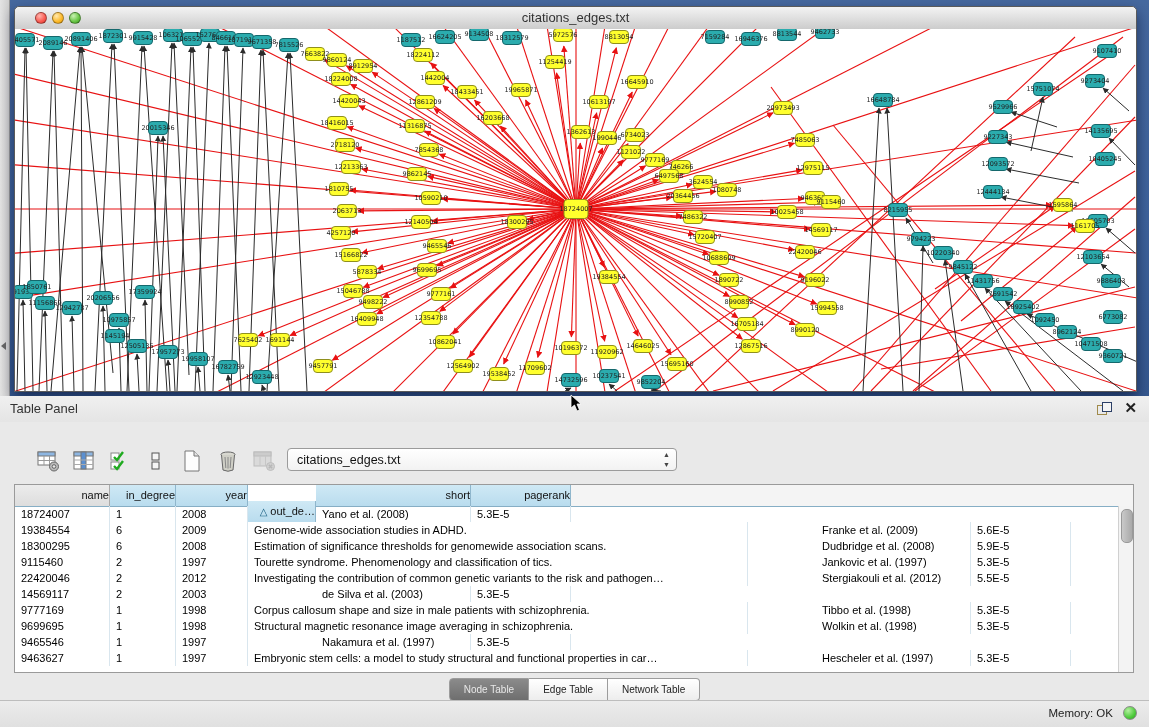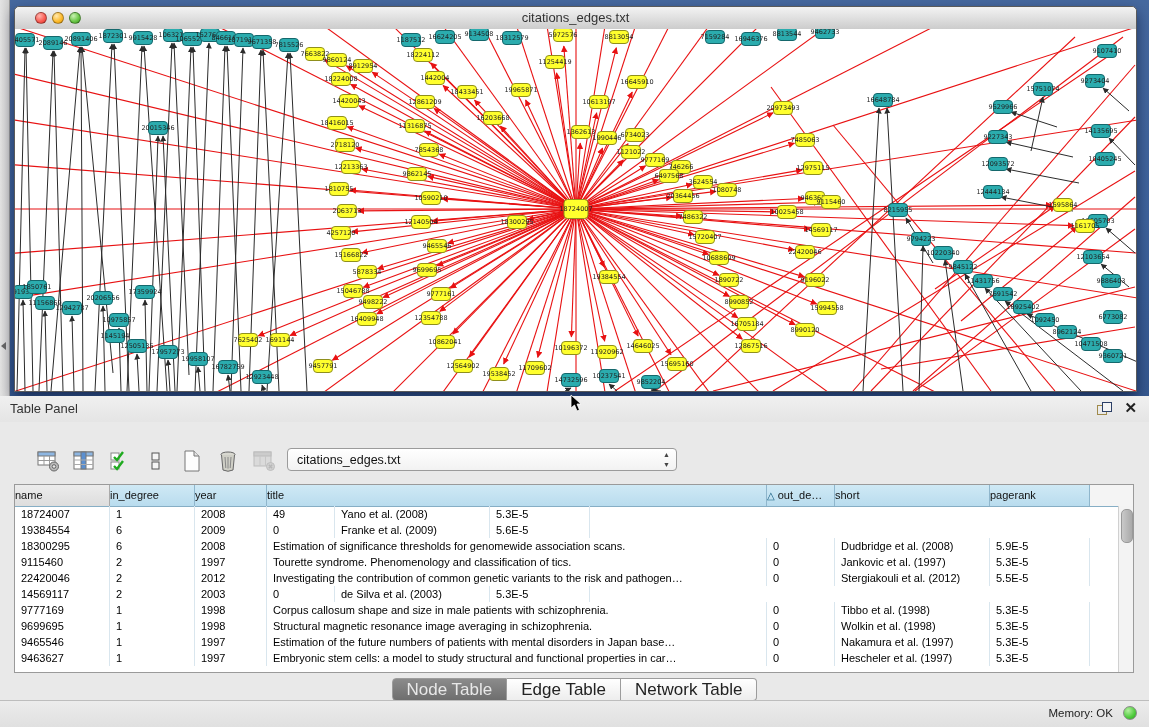--- a/index.html
+++ b/index.html
@@ -45,36 +45,36 @@
   .tb-icon{width:24px;height:24px;display:flex;align-items:center;justify-content:center;}
   #fx{font-family:"Liberation Serif",serif;font-style:italic;font-weight:bold;font-size:15px;color:#111;}
   #combo{position:absolute;left:287px;top:26px;width:390px;height:23px;background:linear-gradient(180deg,#ffffff,#f2f2f2);
          border:1px solid #9b9b9b;border-radius:4px;box-sizing:border-box;font-size:12.5px;color:#111;
          display:flex;align-items:center;padding-left:9px;}
   #combo-arrows{position:absolute;right:6px;top:1px;font-size:7px;color:#444;line-height:10px;text-align:center;}
 
   #table-frame{position:absolute;left:14px;top:62px;width:1120px;height:189px;background:#fff;
                border:1px solid #9a9a9a;box-sizing:border-box;overflow:hidden;}
   #thead{display:flex;height:21px;border-bottom:1px solid #86aec5;}
-  .th{box-sizing:border-box;height:21px;line-height:20px;text-align:left;font-size:11px;color:#111;
+  .th{box-sizing:border-box;height:21px;line-height:20px;text-align:right;font-size:11px;color:#111;
       background:linear-gradient(180deg,#cfe9f5,#b9dcee);border-right:1px solid #8fb6cc;}
   .th.gray{background:linear-gradient(180deg,#ececec,#dddddd);border-right:1px solid #aaa;}
   .th .sort{color:#135a7e;margin-right:3px;font-size:10px;}
   #thead .spacer{flex:1;background:#f4f4f4;border-right:none;}
-  .c0{width:95px;}.c1{width:85px;}.c2{width:72px;}.c3{width:500px;}.c4{width:68px;}.c5{width:155px;}.c6{width:100px;}
+  .c0{width:95px;}.c1{width:66px;}.c2{width:72px;}.c3{width:500px;}.c4{width:68px;margin-top:16px;}.c5{width:155px;}.c6{width:100px;}
   #tbody{position:absolute;left:0;top:21px;right:14px;bottom:0;overflow:hidden;}
   .tr{display:flex;height:16px;line-height:16px;}
   .td{box-sizing:border-box;font-size:11px;color:#000;padding-left:6px;white-space:nowrap;overflow:hidden;
       border-right:1px solid #d9e6ee;}
   #vscroll{position:absolute;right:0;top:21px;width:14px;bottom:0;background:#f3f3f3;border-left:1px solid #d0d0d0;}
   #vthumb{position:absolute;left:1.5px;top:3px;width:10px;height:32px;border-radius:5px;
           background:linear-gradient(90deg,#c9c9c9,#a9a9a9);border:1px solid #999;}
 
   #tabs{position:absolute;left:0;right:0;top:256px;display:flex;justify-content:center;}
-  .seg{height:21px;line-height:21px;font-size:17px;padding:0 14px;border:1px solid #9c9c9c;border-left:none;
+  .seg{height:21px;line-height:21px;font-size:10px;padding:0 14px;border:1px solid #9c9c9c;border-left:none;
        background:linear-gradient(180deg,#ffffff,#ededed);color:#222;}
   .seg:first-child{border-left:1px solid #9c9c9c;border-radius:4px 0 0 4px;}
   .seg:last-child{border-radius:0 4px 4px 0;}
   .seg.sel{background:linear-gradient(180deg,#8b8b8b,#6e6e6e);color:#e8e8e8;}
 
   #statusbar{position:absolute;left:0;top:700px;width:1149px;height:27px;background:linear-gradient(180deg,#ececec,#e0e0e0);
              border-top:1px solid #bdbdbd;box-sizing:border-box;}
   #mem-label{position:absolute;right:36px;top:6px;font-size:11.5px;color:#222;}
   #mem-led{position:absolute;right:12px;top:5px;width:14px;height:14px;border-radius:50%;
            background:radial-gradient(circle at 35% 30%,#b4f0a0,#4ecb3c 60%,#2f9e22);border:1px solid #8a8a8a;box-sizing:border-box;}
@@ -670,39 +670,39 @@
   <div id="combo">
     <span>citations_edges.txt</span>
     <span id="combo-arrows">▲<br>▼</span>
   </div>
 
   <div id="table-frame">
     <div id="thead">
         <div class="th c0 gray">name</div>
         <div class="th c1">in_degree</div>
         <div class="th c2">year</div>
-        <div class="th c3">title</div>
         <div class="th c4"><span class="sort">△</span>out_de…</div>
         <div class="th c5">short</div>
         <div class="th c6">pagerank</div>
         <div class="th spacer"></div>
       </div>
     <div id="tbody">
         <div class="tr">
           <div class="td c0">18724007</div>
           <div class="td c1">1</div>
           <div class="td c2">2008</div>
           <div class="td c4">49</div>
           <div class="td c5">Yano et al. (2008)</div>
           <div class="td c6">5.3E-5</div>
         </div>
         <div class="tr">
           <div class="td c0">19384554</div>
           <div class="td c1">6</div>
           <div class="td c2">2009</div>
+          <div class="td c3">Genome-wide association studies in ADHD.</div>
           <div class="td c4">0</div>
           <div class="td c5">Franke et al. (2009)</div>
           <div class="td c6">5.6E-5</div>
         </div>
         <div class="tr">
           <div class="td c0">18300295</div>
           <div class="td c1">6</div>
           <div class="td c2">2008</div>
           <div class="td c3">Estimation of significance thresholds for genomewide association scans.</div>
           <div class="td c4">0</div>
@@ -750,21 +750,20 @@
           <div class="td c2">1998</div>
           <div class="td c3">Structural magnetic resonance image averaging in schizophrenia.</div>
           <div class="td c4">0</div>
           <div class="td c5">Wolkin et al. (1998)</div>
           <div class="td c6">5.3E-5</div>
         </div>
         <div class="tr">
           <div class="td c0">9465546</div>
           <div class="td c1">1</div>
           <div class="td c2">1997</div>
-          <div class="td c3">Estimation of the future numbers of patients with mental disorders in Japan base…</div>
           <div class="td c4">0</div>
           <div class="td c5">Nakamura et al. (1997)</div>
           <div class="td c6">5.3E-5</div>
         </div>
         <div class="tr">
           <div class="td c0">9463627</div>
           <div class="td c1">1</div>
           <div class="td c2">1997</div>
           <div class="td c3">Embryonic stem cells: a model to study structural and functional properties in car…</div>
           <div class="td c4">0</div>

